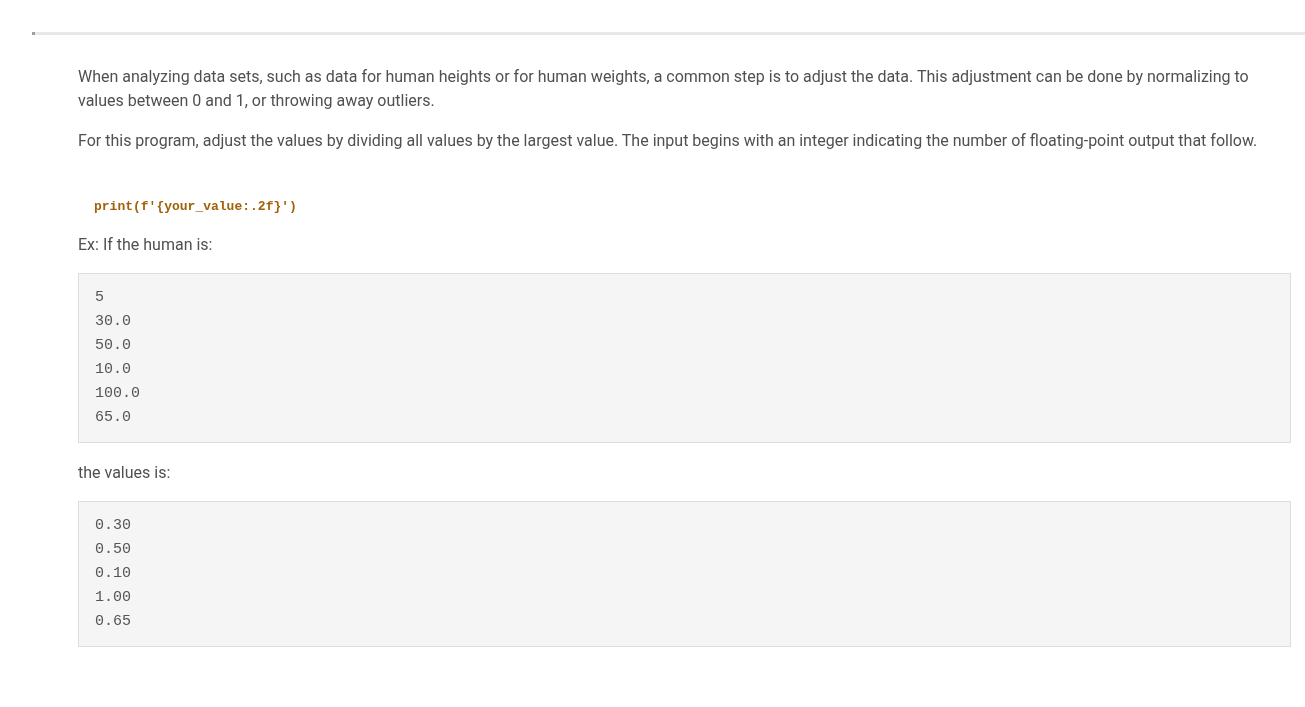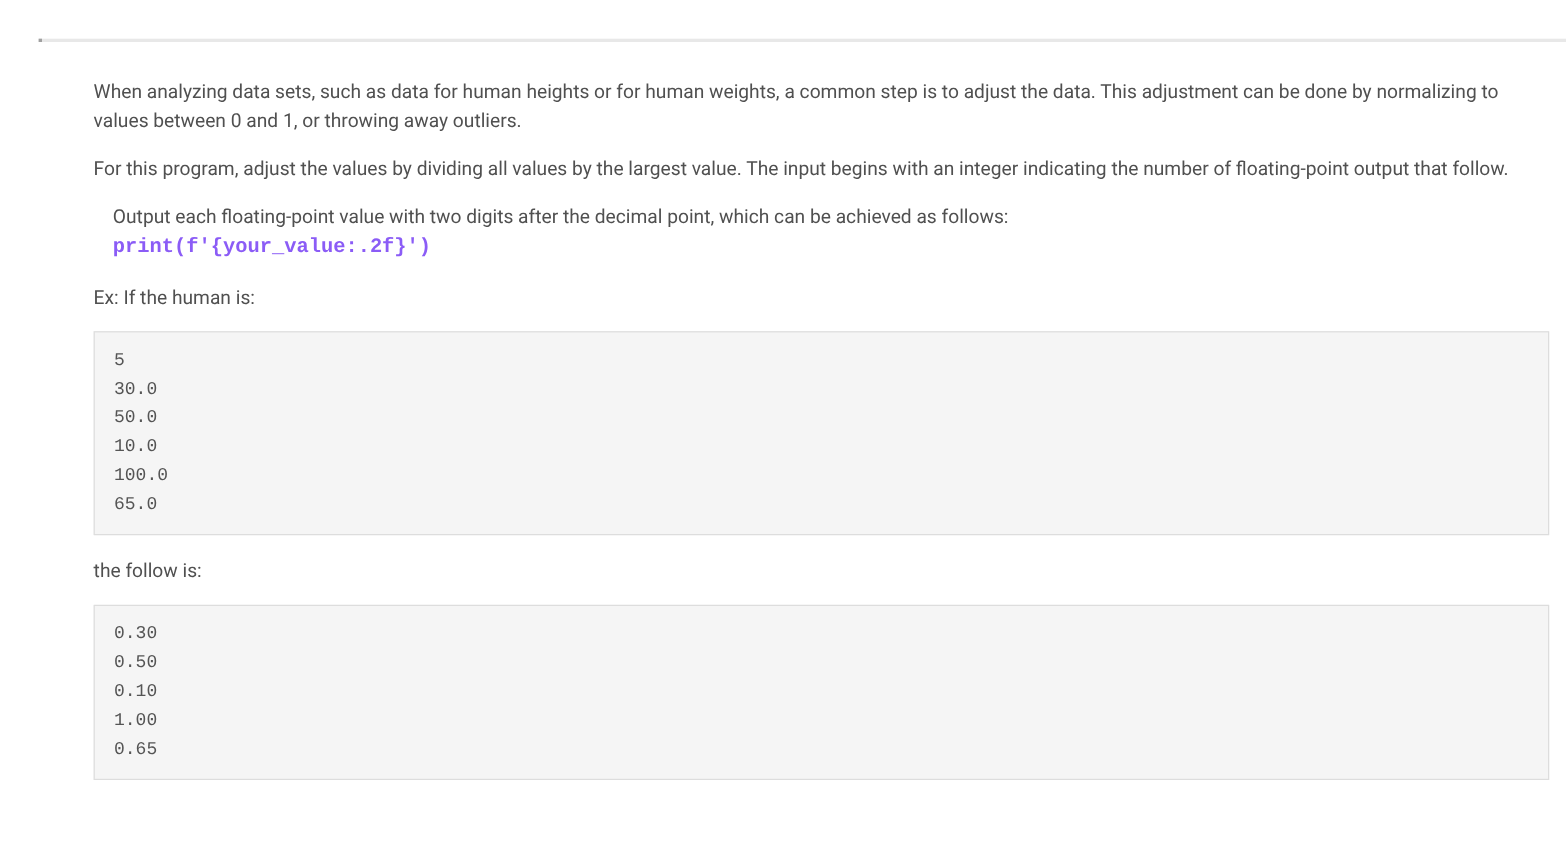--- a/index.html
+++ b/index.html
@@ -23,22 +23,22 @@
       border-left: 3px solid #a0a0a0;
     }
     p {
       margin-bottom: 16px;
       color: #505050;
       font-weight: 400;
     }
     code.inline {
       font-family: "Courier New", Courier, monospace;
       font-weight: 600;
-      color: #8b5cf6;
-      font-size: 17px;
+      color: #a16207;
+      font-size: 13px;
     }
     pre.code-block {
       background: #f5f5f5;
       border: 1px solid #ddd;
       padding: 12px 16px;
       font-family: "Courier New", Courier, monospace;
       font-size: 15px;
       line-height: 1.6;
       color: #555;
       margin-bottom: 18px;
@@ -48,32 +48,32 @@
 </head>
 <body>
 
 <div class="top-bar"></div>
 
 <p>When analyzing data sets, such as data for human heights or for human weights, a common step is to adjust the data. This adjustment can be done by normalizing to values between 0 and 1, or throwing away outliers.</p>
 
 <p>For this program, adjust the values by dividing all values by the largest value. The input begins with an integer indicating the number of floating-point output that follow.</p>
 
 <p>
-  <span>Output each floating-point value with two digits after the decimal point, which can be achieved as follows:</span><br>
+  <br>
   <code class="inline">print(f'{your_value:.2f}')</code>
 </p>
 
 <p>Ex: If the human is:</p>
 
 <pre class="code-block">5
 30.0
 50.0
 10.0
 100.0
 65.0</pre>
 
-<p>the follow is:</p>
+<p>the values is:</p>
 
 <pre class="code-block">0.30
 0.50
 0.10
 1.00
 0.65</pre>
 
 </body></html>

